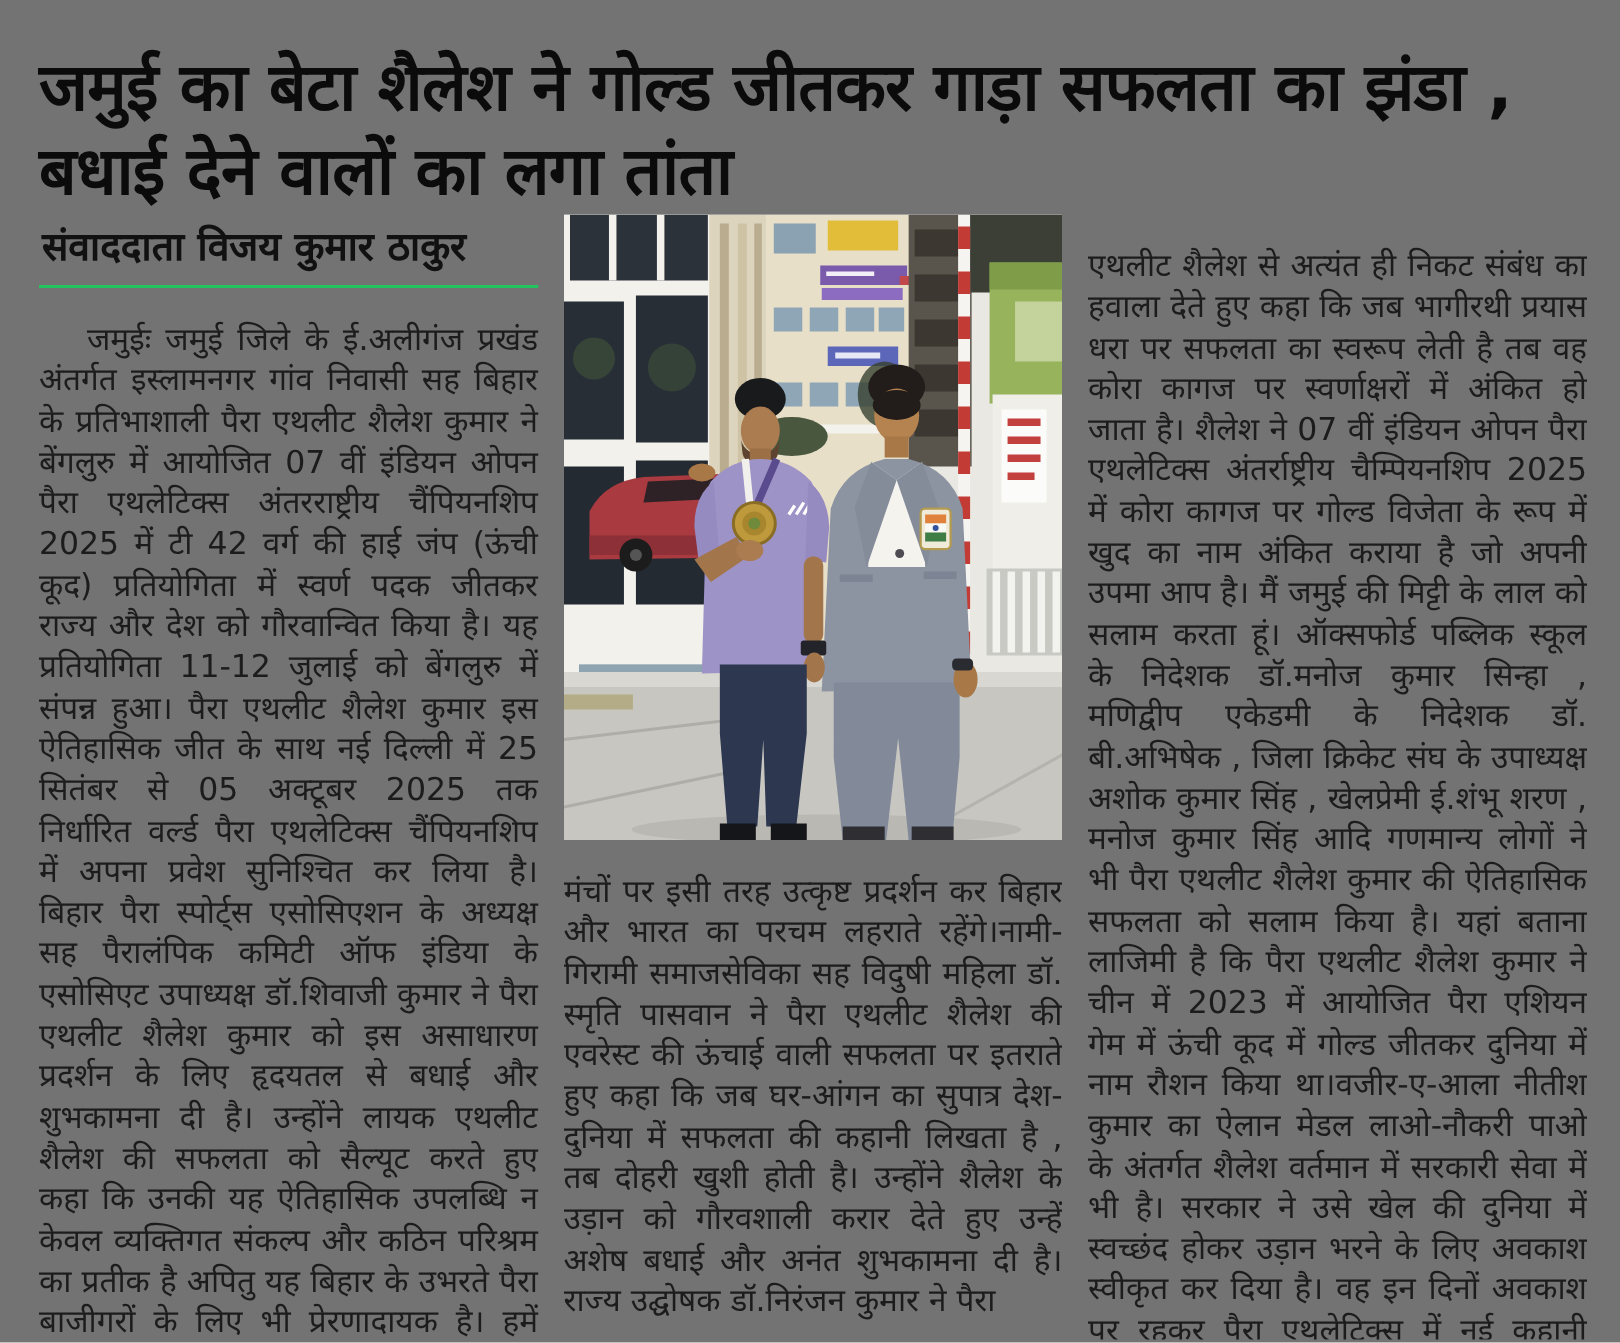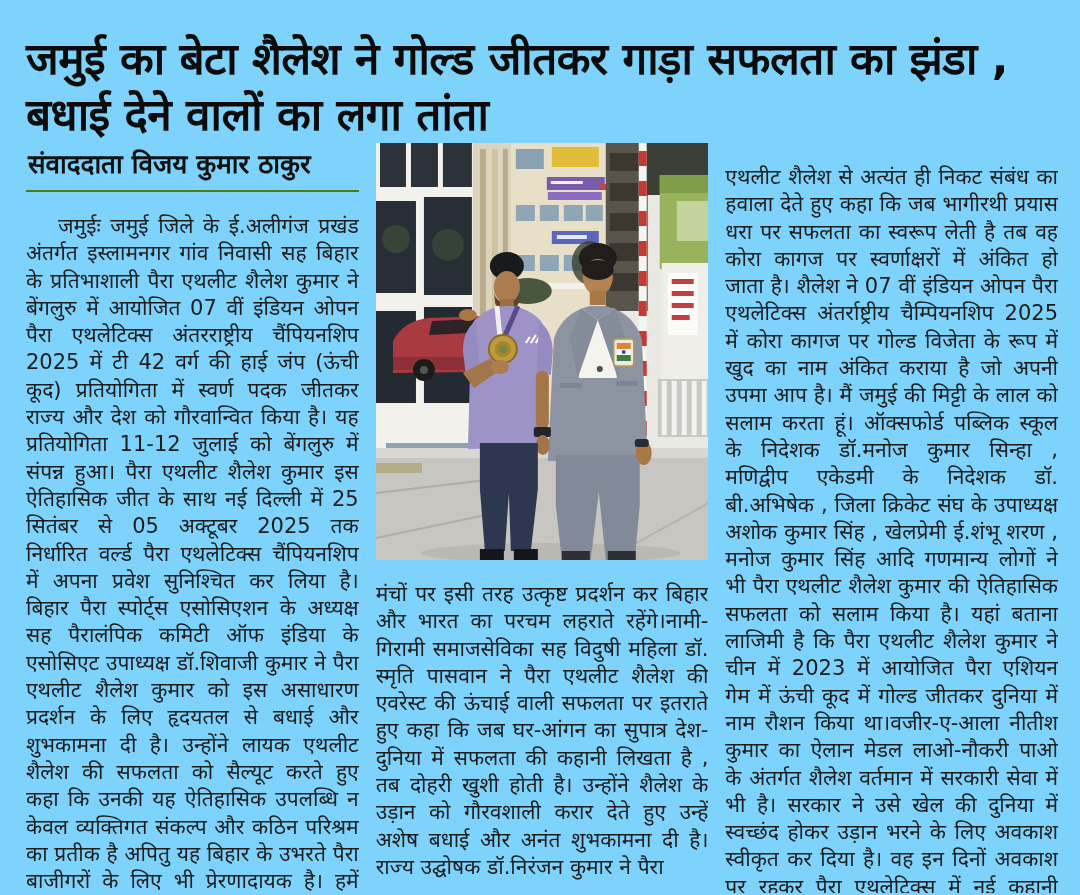--- a/index.html
+++ b/index.html
@@ -1,32 +1,32 @@
 <!DOCTYPE html>
 <html><head>
 <meta charset="utf-8">
 <style>
   html,body{margin:0;padding:0;background:#ffffff;}
   .page{
-    position:relative;width:1080px;height:895px;background:#7dd3fc;
+    position:relative;width:1080px;height:895px;background:#737373;
     font-family:"DejaVu Sans","Liberation Sans",sans-serif;color:#1a1a1a;overflow:hidden;
   }
   .headline{
     position:absolute;left:26px;top:2px;width:1018px;
     font-size:44px;line-height:1.26;font-weight:700;color:#0b0b0b;
     letter-spacing:-0.5px;
   }
   .cols{
     position:absolute;left:26px;top:143px;width:1032px;height:750px;
     display:flex;gap:17px;
   }
   .col{flex:1 1 0;overflow:hidden;min-width:0;}
   .byline{
     font-size:26px;font-weight:700;color:#111;
-    padding:2px 0 9px 2px;border-bottom:2px solid #4d7c0f;margin-bottom:10px;
+    padding:2px 0 9px 2px;border-bottom:2px solid #22c55e;margin-bottom:10px;
     white-space:nowrap;
   }
   .body-text{
     font-size:21px;line-height:1.3;text-align:justify;color:#1c1c1c;
     text-justify:inter-word;
   }
   .body-text.indent{text-indent:32px;}
   .photo-wrap{width:100%;height:417px;margin-bottom:9px;background:#eae9e3;}
   .photo-wrap svg{display:block;width:100%;height:100%;}
 </style>

